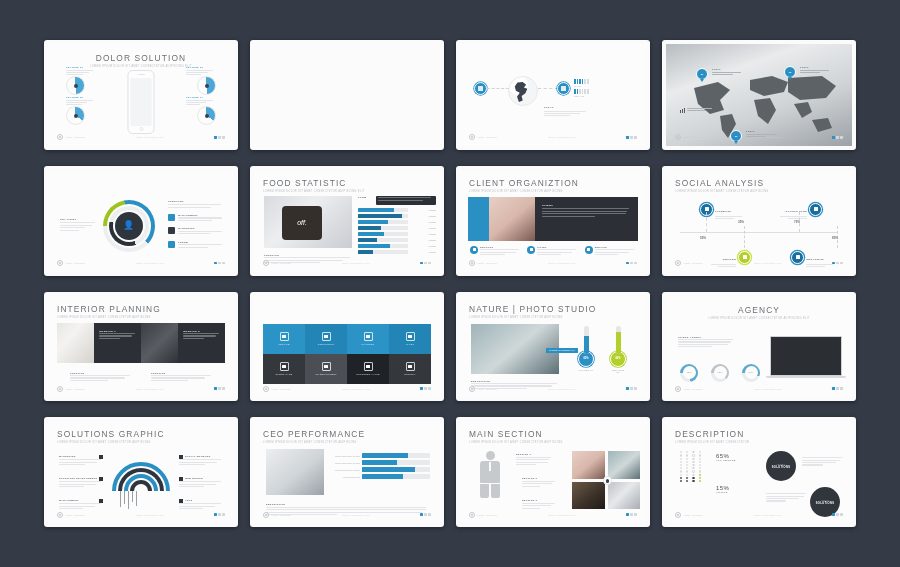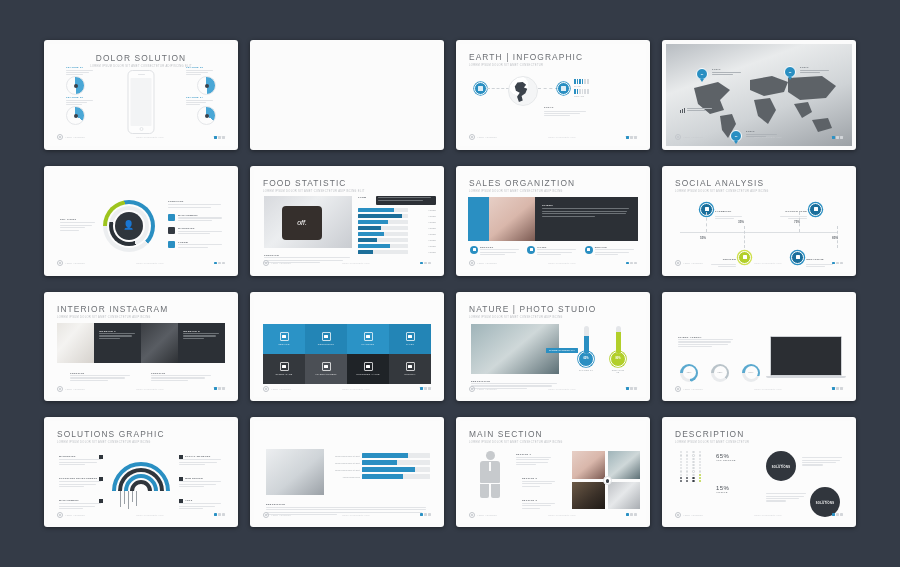--- a/index.html
+++ b/index.html
@@ -286,24 +286,20 @@
   </div>
 
   <div class="slide">
     <div class="inner photo warm">
       
     </div>
   </div>
 
   <div class="slide">
     <div class="inner">
-      <div class="hdr">
-        <div class="s-title">EARTH | INFOGRAPHIC</div>
-        <div class="s-sub">LOREM IPSUM DOLOR SIT AMET CONSECTETUR</div>
-      </div>
       <div class="abs" style="left:14px;top:38px;">
           <div class="node">
             <i></i>
           </div>
         </div>
       <div class="abs dashline" style="left:27px;top:44px;width:22px;"></div>
       <div class="abs" style="left:48px;top:32px;">
           <div class="globe"></div>
         </div>
       <div class="abs dashline" style="left:78px;top:44px;width:20px;"></div>
@@ -566,21 +562,21 @@
             <i></i>
             <i></i>
           </div>
       </div>
     </div>
   </div>
 
   <div class="slide">
     <div class="inner">
       <div class="hdr">
-        <div class="s-title">SALES ORGANIZTION</div>
+        <div class="s-title">CLIENT ORGANIZTION</div>
         <div class="s-sub">LOREM IPSUM DOLOR SIT AMET CONSECTETUR ADIPISCING</div>
       </div>
       <div class="abs" style="left:8px;top:27px;right:8px;height:44px;display:flex;">
         <div style="width:21px;background:#2a8fc2;"></div>
         <div class="photo rose" style="width:46px;"></div>
         <div class="dark-panel" style="flex:1;padding:7px 7px;">
           <div class="mini-h" style="color:#fff;font-size:2.4px">CLIENT</div>
           <span class="line-ph" style="width:98%;background:#6c7176"></span>
             <span class="line-ph" style="width:96%;background:#6c7176"></span>
             <span class="line-ph" style="width:94%;background:#6c7176"></span>
@@ -686,21 +682,21 @@
             <i></i>
             <i></i>
           </div>
       </div>
     </div>
   </div>
 
   <div class="slide">
     <div class="inner">
       <div class="hdr">
-        <div class="s-title">INTERIOR INSTAGRAM</div>
+        <div class="s-title">INTERIOR PLANNING</div>
         <div class="s-sub">LOREM IPSUM DOLOR SIT AMET CONSECTETUR ADIPISCING</div>
       </div>
       <div class="abs" style="left:9px;right:9px;top:27px;height:40px;display:flex;">
         <div class="photo warm" style="flex:1"></div>
         <div class="dark-panel" style="flex:1;padding:7px 5px;">
           <div class="mini-h" style="color:#fff;font-size:2.3px">INTERIOR 1</div>
           <span class="line-ph" style="width:96%;background:#6c7176"></span>
             <span class="line-ph" style="width:90%;background:#6c7176"></span>
             <span class="line-ph" style="width:58%;background:#6c7176"></span>
         </div>
@@ -832,20 +828,24 @@
             <i class="on"></i>
             <i></i>
             <i></i>
           </div>
       </div>
     </div>
   </div>
 
   <div class="slide">
     <div class="inner">
+      <div class="hdr center">
+        <div class="s-title center">AGENCY</div>
+        <div class="s-sub center">LOREM IPSUM DOLOR SIT AMET CONSECTETUR ADIPISCING ELIT</div>
+      </div>
       <div class="abs" style="left:12px;top:40px;width:56px;">
         <div class="mini-h" style="font-size:2.3px">CLIENT AGENCY</div>
         <span class="line-ph" style="width:98%"></span>
           <span class="line-ph" style="width:94%"></span>
           <span class="line-ph" style="width:90%"></span>
           <span class="line-ph" style="width:60%"></span>
       </div>
       <div class="abs" style="left:14px;top:68px;display:flex;gap:13px;">
         <div class="aring r1">
             <span>72%</span>
@@ -961,20 +961,24 @@
             <i class="on"></i>
             <i></i>
             <i></i>
           </div>
       </div>
     </div>
   </div>
 
   <div class="slide">
     <div class="inner">
+      <div class="hdr">
+        <div class="s-title">CEO PERFORMANCE</div>
+        <div class="s-sub">LOREM IPSUM DOLOR SIT AMET CONSECTETUR ADIPISCING</div>
+      </div>
       <div class="photo sky abs" style="left:12px;top:28px;width:58px;height:46px;"></div>
       <div class="abs" style="left:76px;top:32px;right:10px;">
         <div class="bar-row">
             <span class="bar-lbl" style="width:30px">Lorem ipsum dolor sit amet</span>
             <span class="bar-track" style="height:5px">
               <span class="bar-fill" style="width:68%"></span>
             </span>
           </div>
         <div class="bar-row">
             <span class="bar-lbl" style="width:30px">Lorem ipsum dolor sit amet</span>

